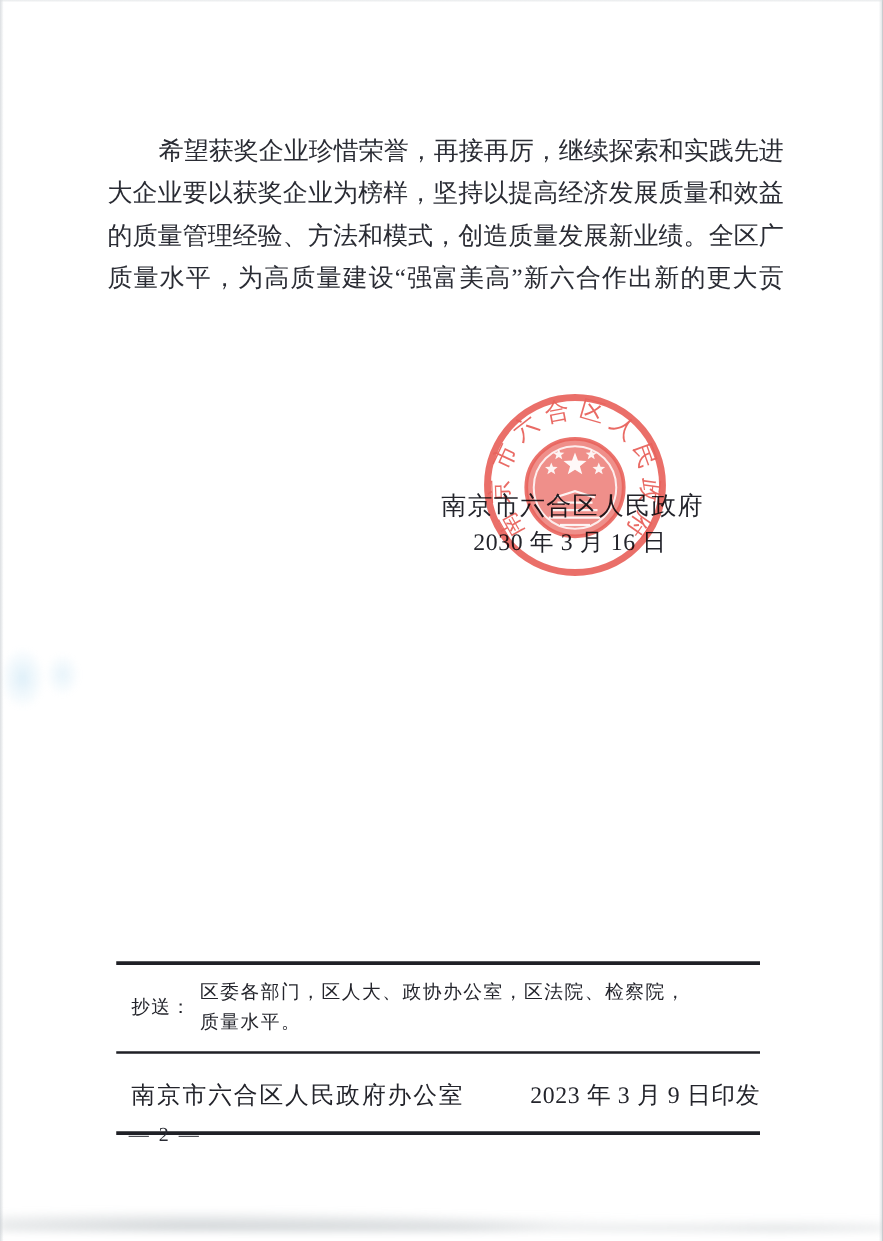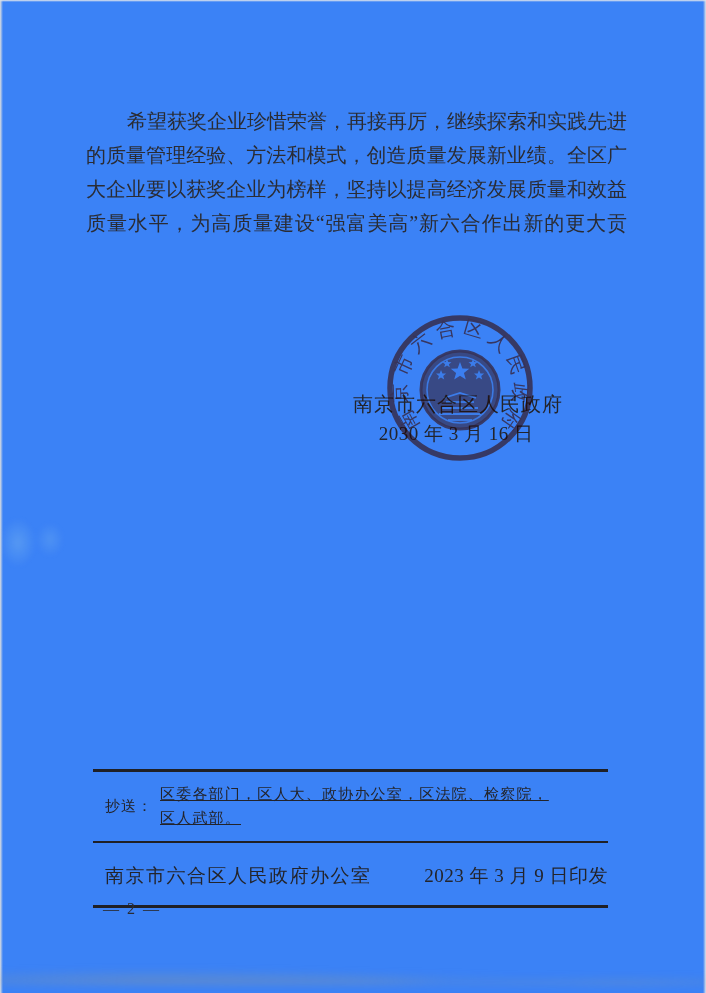--- a/index.html
+++ b/index.html
@@ -1,20 +1,20 @@
 <!DOCTYPE html>
 <html><head>
 <meta charset="utf-8">
 <style>
   html,body{margin:0;padding:0;background:#9aa0a6;}
   .page{
     position:relative;
     width:706px;height:993px;
     margin:0 auto;
-    background:#3b82f6;
+    background:#ffffff;
     overflow:hidden;
     font-family:"Liberation Serif","DejaVu Serif",serif;
     color:#2a2c34;
   }
   
   .edge-left{position:absolute;left:0;top:0;bottom:0;width:3px;
     background:linear-gradient(to right,#dcdfe2,rgba(255,255,255,0));}
   .edge-right{position:absolute;right:0;top:0;bottom:0;width:3px;
     background:linear-gradient(to left,#dfe2e5,rgba(255,255,255,0));}
   .edge-top{position:absolute;left:0;top:0;right:0;height:2px;
@@ -53,21 +53,21 @@
 
   
   .footer{position:absolute;left:93px;top:769px;width:515px;z-index:2;color:#23242b;}
   .rule{background:#1f2026;}
   .rule-1{height:3px;}
   .rule-2{height:2px;margin-top:11px;}
   .rule-3{height:3px;margin-top:9px;}
   .cc-row{display:flex;align-items:center;padding:10px 0 0 12px;
     font-size:15px;line-height:24px;}
   .cc-label{flex:0 0 auto;letter-spacing:1px;}
-  .cc-content{flex:1 1 auto;padding-left:7px;letter-spacing:1.2px;text-decoration:underline;}
+  .cc-content{flex:1 1 auto;padding-left:7px;letter-spacing:1.2px;}
   .issuer-row{display:flex;justify-content:space-between;align-items:center;
     padding:20px 0 7px 12px;font-size:19px;}
   .issuer-office{letter-spacing:1.5px;}
   .print-date{letter-spacing:.5px;}
 
   .page-num{position:absolute;left:103px;top:900px;font-size:16px;
     letter-spacing:2px;color:#2a2c34;z-index:2;}
 </style>
 </head>
 <body>
@@ -75,22 +75,22 @@
 <div class="page">
 
   <div class="edge-top"></div>
   <div class="edge-left"></div>
   <div class="edge-right"></div>
   <div class="scan-shadow"></div>
   <div class="blue-smudge"></div>
 
   <div class="doc-body">
     <div class="doc-line doc-line--indent">希望获奖企业珍惜荣誉，再接再厉，继续探索和实践先进</div>
+    <div class="doc-line">大企业要以获奖企业为榜样，坚持以提高经济发展质量和效益</div>
     <div class="doc-line">的质量管理经验、方法和模式，创造质量发展新业绩。全区广</div>
-    <div class="doc-line">大企业要以获奖企业为榜样，坚持以提高经济发展质量和效益</div>
     <div class="doc-line">质量水平，为高质量建设“强富美高”新六合作出新的更大贡献。</div>
   </div>
 
   <div class="sig-name">南京市六合区人民政府</div>
   <div class="sig-date">2030 年 3 月 16 日</div>
 
   <svg class="seal" viewBox="0 0 152 152" xmlns="http://www.w3.org/2000/svg">
 
     <circle cx="76" cy="76" r="70" fill="none" stroke="#e4473f" stroke-width="5.5" stroke-opacity="0.92"></circle>
 
@@ -121,21 +121,21 @@
       </g>
     </g>
   </svg>
 
   <div class="footer">
     <div class="rule rule-1"></div>
     <div class="cc-row">
       <span class="cc-label">抄送：</span>
       <span class="cc-content">
         <span>区委各部门，区人大、政协办公室，区法院、检察院，</span><br>
-        <span>区人武部。</span>
+        <span>质量水平。</span>
       </span>
     </div>
     <div class="rule rule-2"></div>
     <div class="issuer-row">
       <span class="issuer-office">南京市六合区人民政府办公室</span>
       <span class="print-date">2023 年 3 月 9 日印发</span>
     </div>
     <div class="rule rule-3"></div>
   </div>
 

